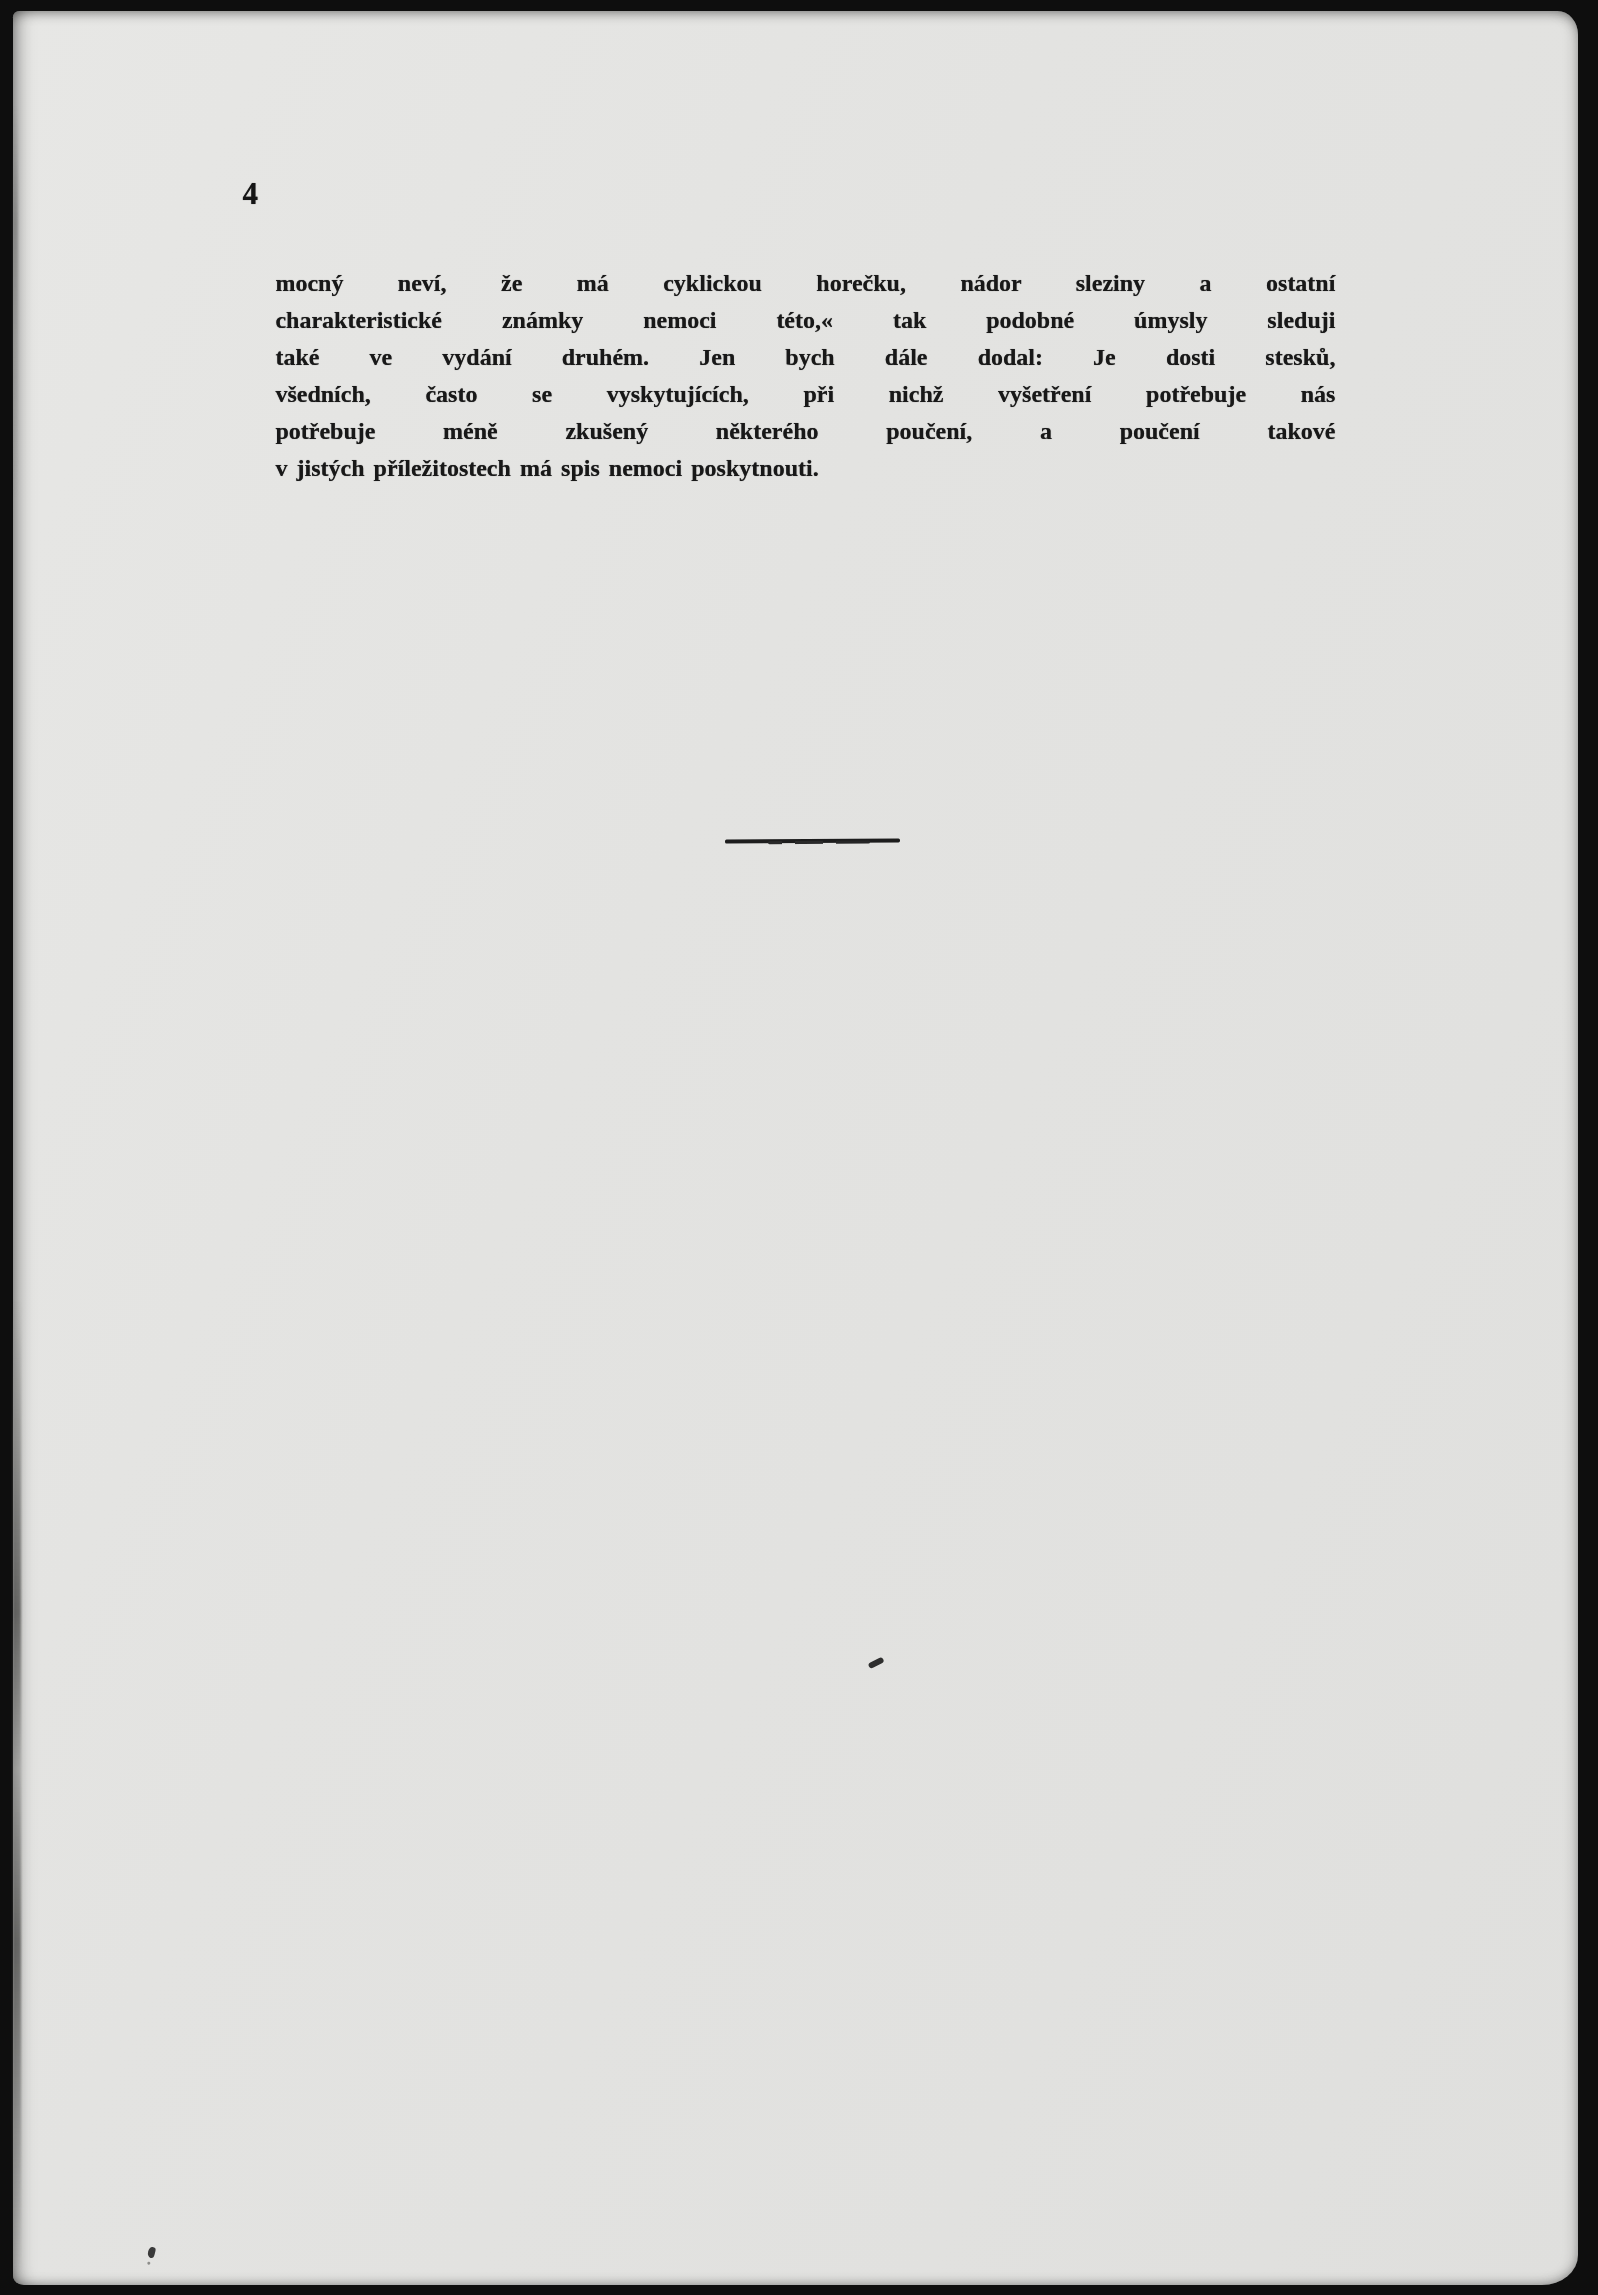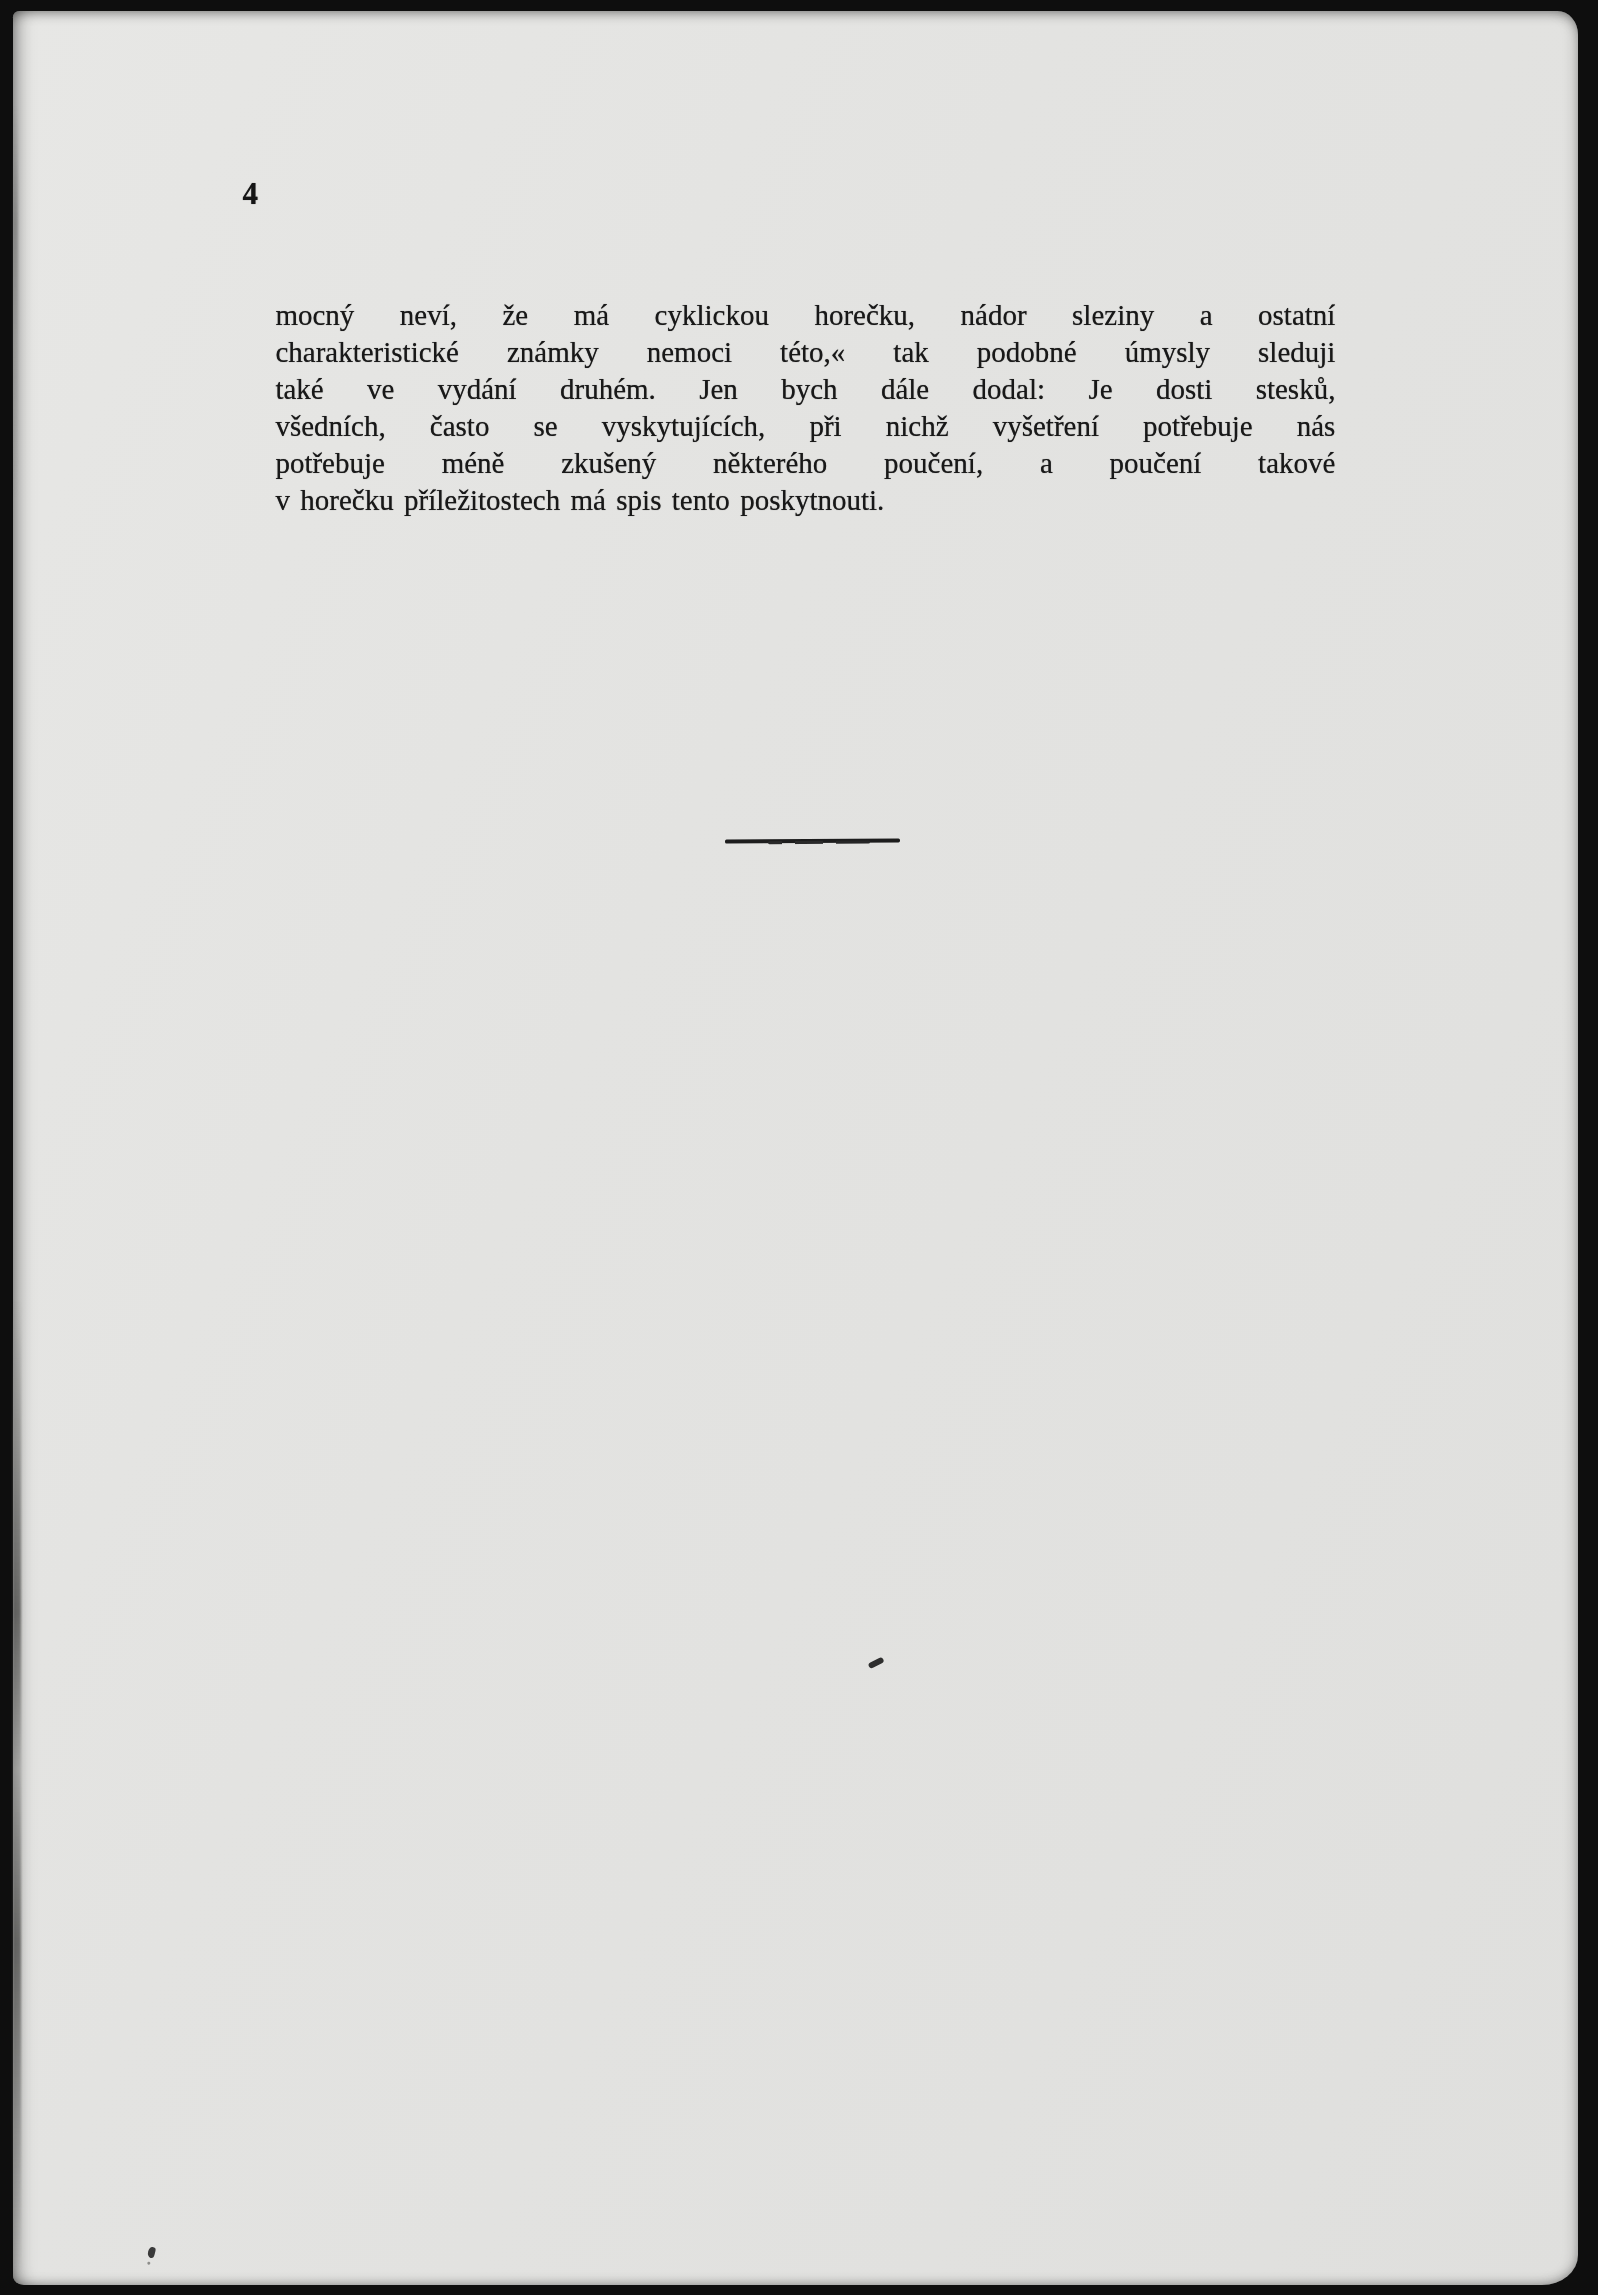--- a/index.html
+++ b/index.html
@@ -38,27 +38,26 @@
     color: #161616;
     text-shadow: 0 0 0.8px rgba(0,0,0,0.7);
   }
 
   
   .paragraph {
     position: absolute;
     left: 262px;
     top: 254px;
     width: 1060px;
-    font-size: 29px;
+    font-size: 24px;
     line-height: 37px;
-    font-weight: 400;
+    font-weight: 700;
     color: #181818;
     text-shadow: 0 0 0.8px rgba(0,0,0,0.65);
     word-spacing: 3.1px;
-    margin-top: 32px;
   }
   .paragraph .line {
     text-align: justify;
     text-align-last: justify;
     white-space: normal;
   }
   .paragraph .line.last {
     text-align: left;
     text-align-last: left;
   }
@@ -158,21 +157,21 @@
   <div class="gutter-streaks"></div>
 
   <div class="page-number">4</div>
 
   <div class="paragraph">
     <div class="line">mocný neví, že má cyklickou horečku, nádor sleziny a ostatní</div>
     <div class="line">charakteristické známky nemoci této,« tak podobné úmysly sleduji</div>
     <div class="line">také ve vydání druhém. Jen bych dále dodal: Je dosti stesků,</div>
     <div class="line">všedních, často se vyskytujících, při nichž vyšetření potřebuje nás</div>
     <div class="line">potřebuje méně zkušený některého poučení, a poučení takové</div>
-    <div class="line last">v horečku příležitostech má spis tento poskytnouti.</div>
+    <div class="line last">v jistých příležitostech má spis nemoci poskytnouti.</div>
   </div>
 
   <div class="separator-rule"></div>
 
   <div class="speck-slash"></div>
   <div class="speck-comma"></div>
 
 </div>
 
 

